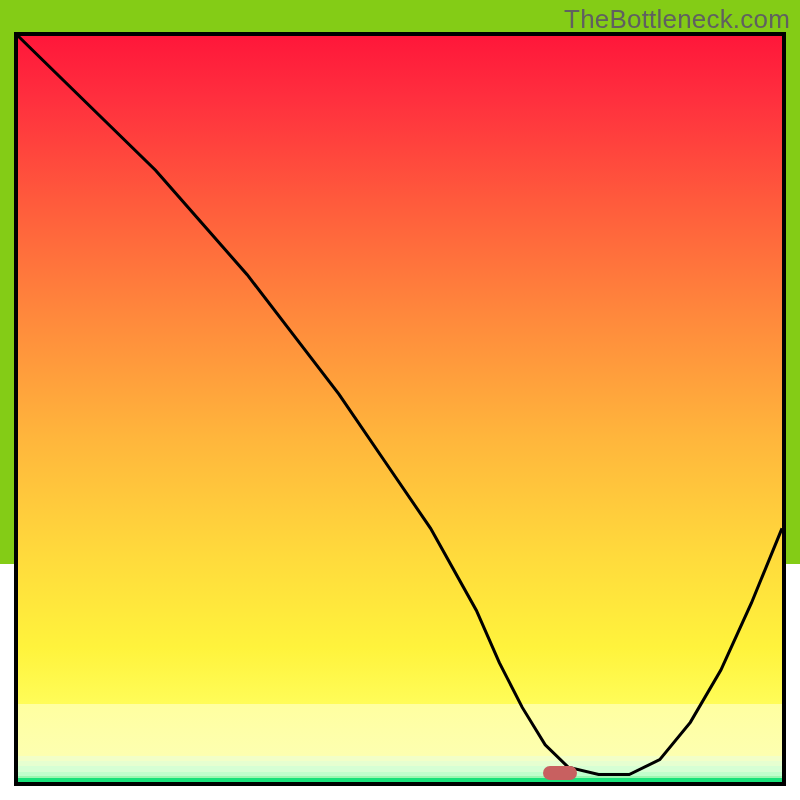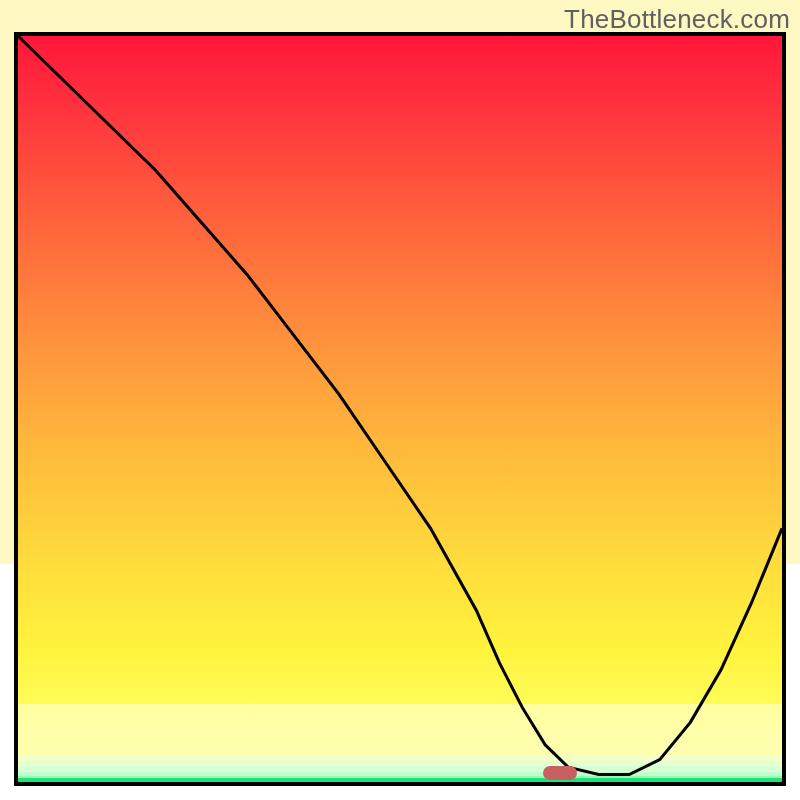--- a/index.html
+++ b/index.html
@@ -8,21 +8,21 @@
     width: 800px;
     height: 800px;
     background: #fff;
     font-family: Arial, Helvetica, sans-serif;
   }
   .outer {
     position: relative;
     width: 800px;
     height: 564px;
     box-sizing: border-box;
-    background: #fef9c3;
+    background: #84cc16;
   }
   .watermark {
     position: absolute;
     top: 4px;
     right: 10px;
     color: #606060;
     font-size: 26px;
     font-weight: 500;
     letter-spacing: 0.2px;
     user-select: none;

